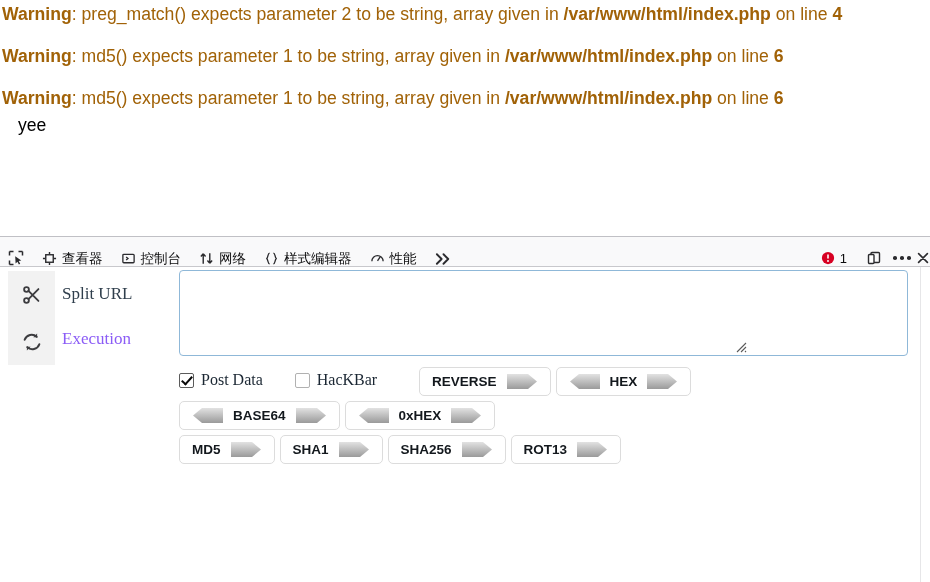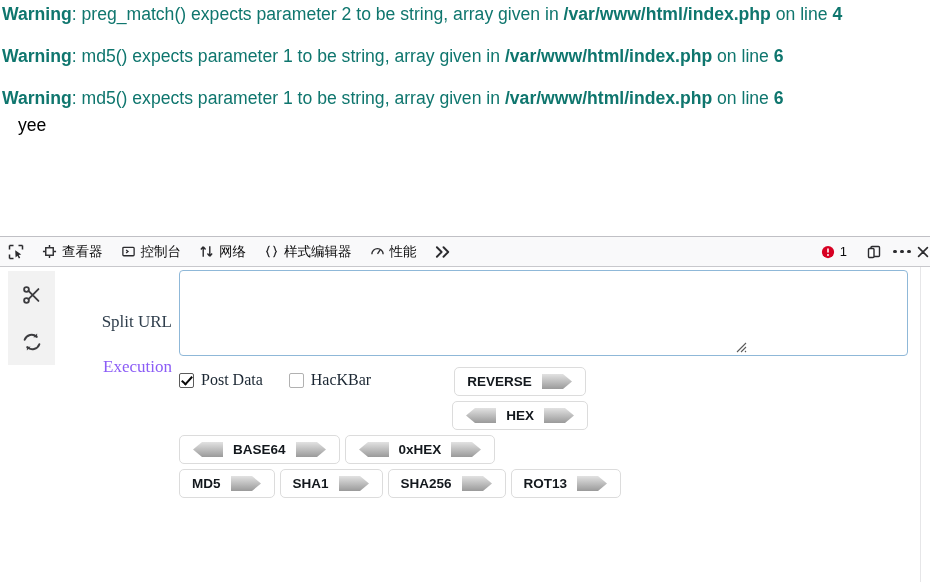--- a/index.html
+++ b/index.html
@@ -24,21 +24,21 @@
     left: 0; top: 0;
     width: 930px;
     height: 236px;
     background: #ffffff;
     overflow: hidden;
   }
   .warn {
     font-family: "Liberation Sans", sans-serif;
     font-size: 17.6px;
     line-height: 25px;
-    color: #0f766e;
+    color: #a16207;
     padding: 0 14px 0 2px;
     margin: 0 0 17px 0;
   }
   .warn:first-child { margin-top: 2px; }
   .warn b { font-weight: bold; }
   .plain-out {
     font-family: "Liberation Sans", sans-serif;
     font-size: 17.6px;
     line-height: 23px;
     color: #000;
@@ -55,21 +55,21 @@
     background: #ffffff;
     border-top: 1px solid #c0c0c5;
     box-sizing: border-box;
   }
   .toolbar {
     position: relative;
     height: 30px;
     background: #f9f9fa;
     border-bottom: 1px solid #c8c8cc;
     display: flex;
-    align-items: center;
+    align-items: flex-end;
     box-sizing: border-box;
   }
   .tb-picker {
     width: 32px;
     display: flex;
     align-items: center;
     justify-content: center;
     flex: 0 0 auto;
   }
   .tb-sep {
@@ -170,25 +170,24 @@
   .rail-btn {
     width: 47px; height: 47px;
     display: flex; align-items: center; justify-content: center;
     cursor: pointer;
   }
   
   .rail-label {
     position: absolute;
     left: 62px;
     width: 110px;
-    text-align: right;
+    text-align: left;
     font-size: 17px;
     color: #3a4a57;
     font-family: "Liberation Serif", serif;
-    margin-top: 28px;
   }
   .rail-label.l1 { top: 17px; color: #2f3e4c; }
   .rail-label.l2 { top: 62px; color: #8b5cf6; }
 
   
   .url-box {
     position: absolute;
     left: 179px; top: 3px;
     width: 729px; height: 86px;
     border: 1px solid #8fb8d8;
@@ -208,21 +207,21 @@
     width: 13px; height: 13px;
     pointer-events: none;
   }
 
   
   .opts-row {
     position: absolute;
     left: 179px; top: 104px;
     display: flex;
     align-items: center;
-    gap: 8px;
+    gap: 14px;
   }
   .chk-wrap {
     display: flex; align-items: center; gap: 7px;
     margin-right: 18px;
     cursor: pointer;
   }
   .chk {
     width: 15px; height: 15px;
     border: 1px solid #b1b1b1;
     border-radius: 2px;
@@ -249,21 +248,21 @@
   }
 
   
   .btn-rows { position: absolute; left: 179px; top: 100px; }
   .btn-row {
     display: flex;
     align-items: center;
     gap: 5px;
     margin-bottom: 5px;
   }
-  .btn-row.row1 { margin-left: 240px; flex-direction: column; }
+  .btn-row.row1 { margin-left: 240px; }
   .hb-btn {
     display: flex;
     align-items: center;
     justify-content: center;
     gap: 9px;
     height: 29px;
     padding: 0 12px;
     border: 1px solid #dcdcdc;
     border-radius: 5px;
     background: #ffffff;

